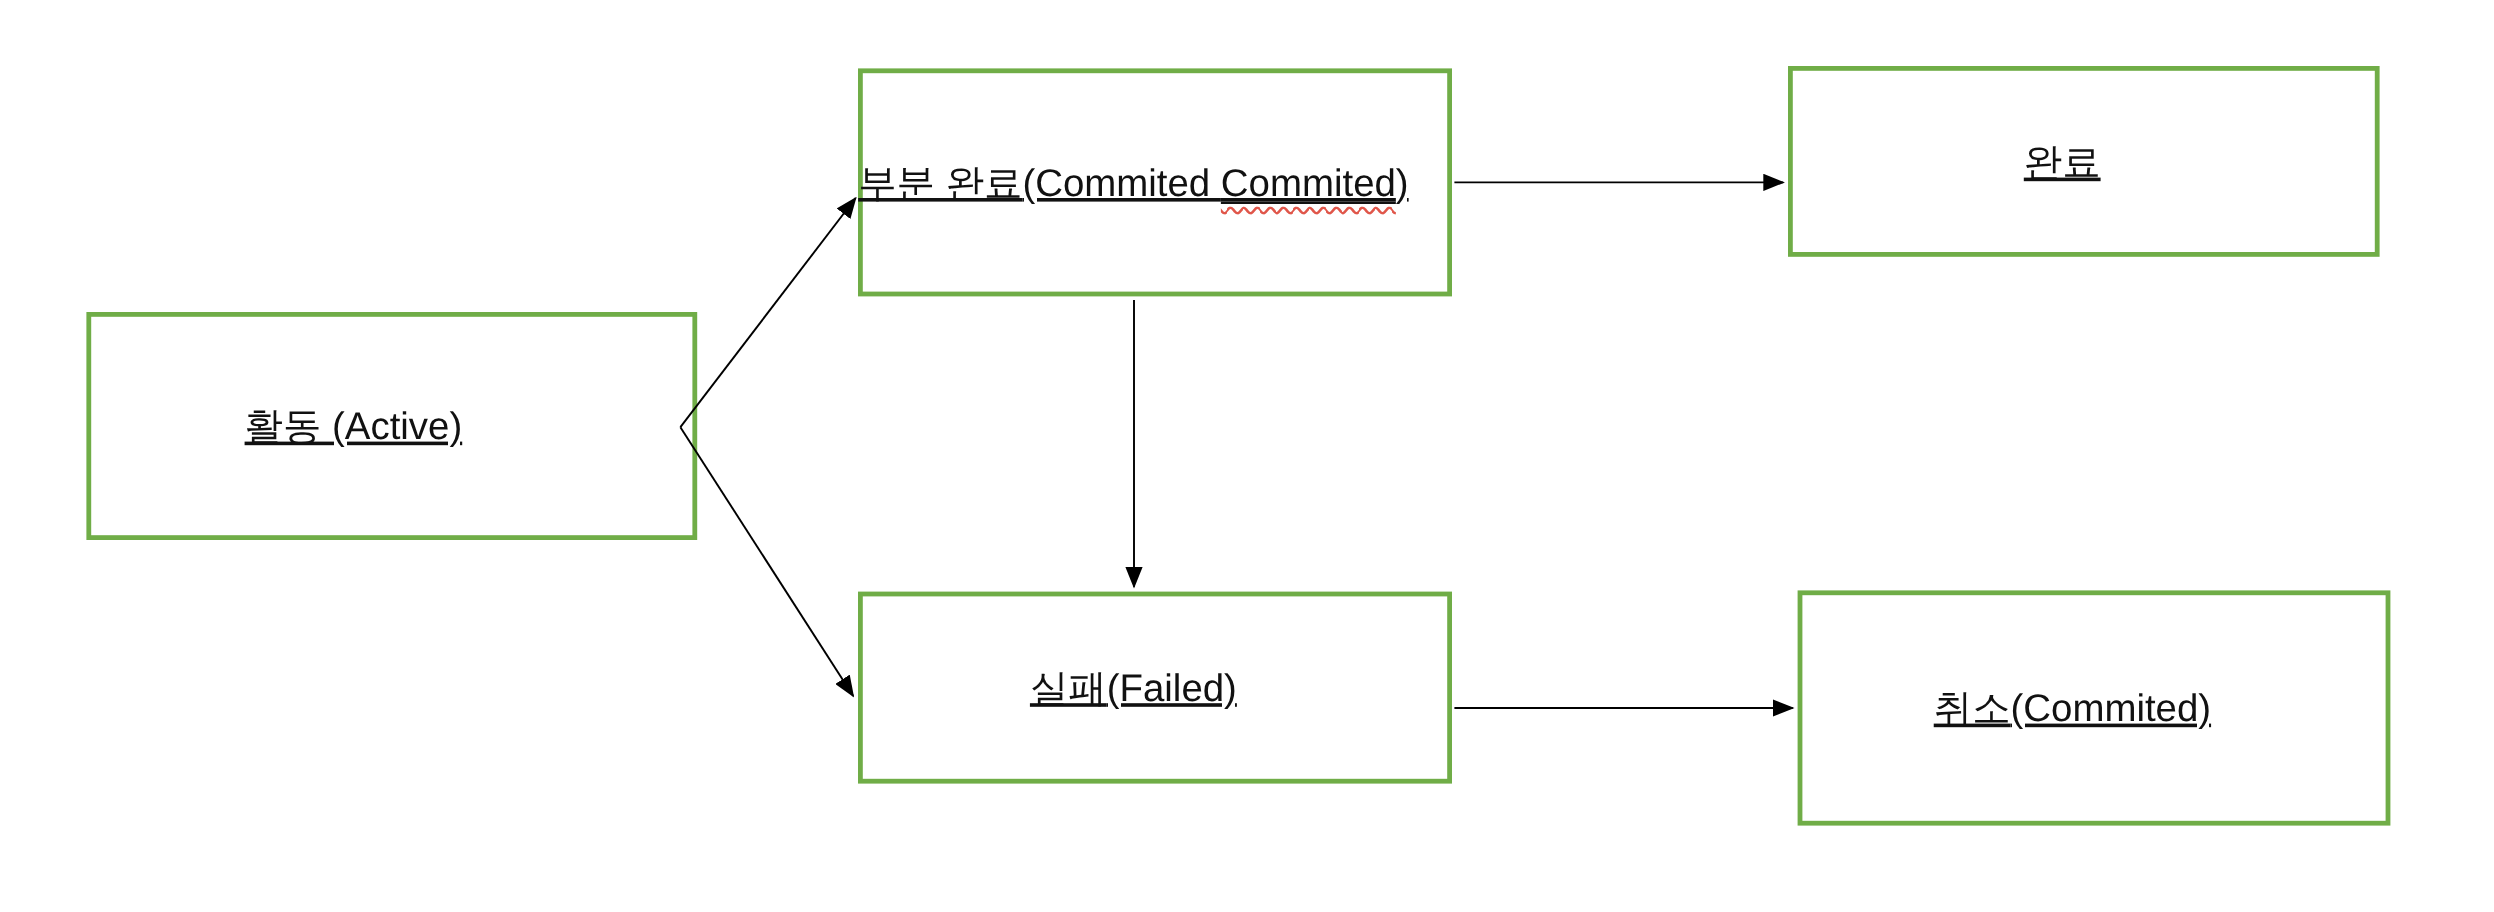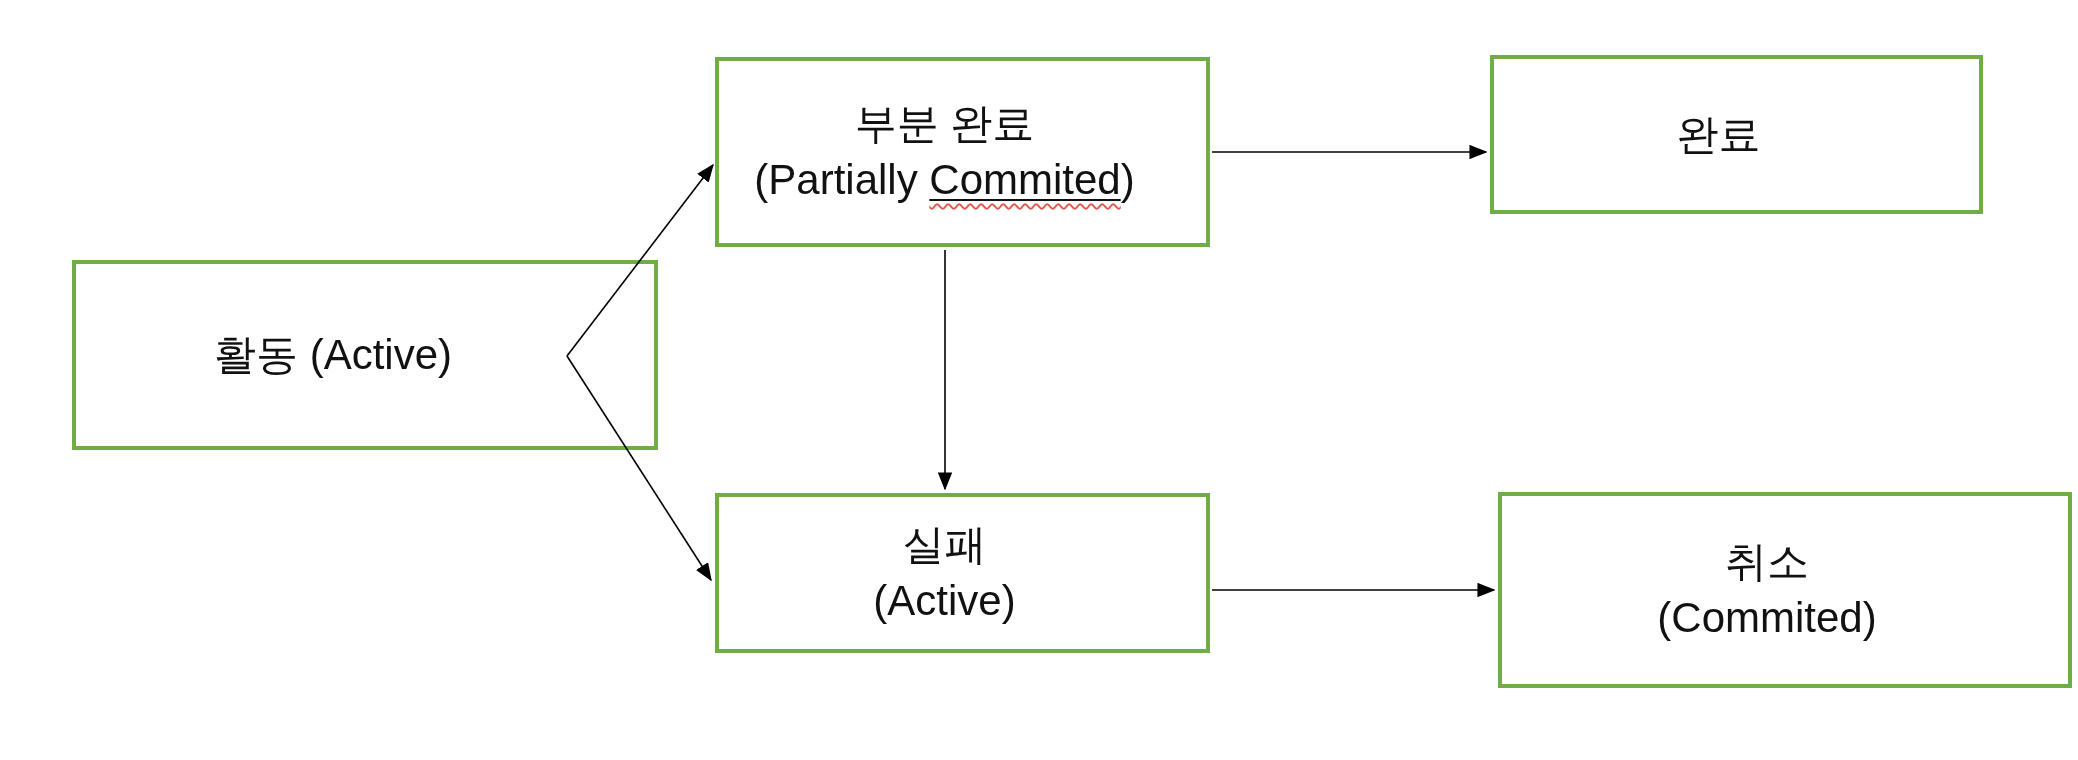--- a/index.html
+++ b/index.html
@@ -22,35 +22,36 @@
     position: absolute;
     box-sizing: border-box;
     border: 4px solid #70ad47;
     background: #ffffff;
     display: flex;
     align-items: center;
     justify-content: center;
   }
   .label {
     display: flex;
-    flex-direction: column;
+    flex-direction: row;
     align-items: center;
     justify-content: center;
-    font-size: 42px;
+    font-size: 32px;
     line-height: 56px;
     text-align: center;
     white-space: nowrap;
     transform: translateX(-18px);
+    text-decoration: underline;
   }
   .label.shift-lg { transform: translateX(-32px); }
-  .node-active             { left: 72px;   top: 260px; width: 586px; height: 190px; }
+  .node-active             { left: 72px;   top: 260px; width: 509px; height: 190px; }
   .node-partially-committed{ left: 715px;  top: 57px;  width: 495px; height: 190px; }
   .node-committed          { left: 1490px; top: 55px;  width: 493px; height: 159px; }
   .node-failed             { left: 715px;  top: 493px; width: 495px; height: 160px; }
-  .node-aborted            { left: 1498px; top: 492px; width: 574px; height: 196px; }
+  .node-aborted            { left: 1498px; top: 492px; width: 494px; height: 196px; }
   .ul-straight {
     text-decoration-line: underline;
     text-decoration-style: solid;
     text-decoration-color: #111111;
     text-decoration-thickness: 2px;
     text-underline-offset: 5px;
   }
   .ul-wavy {
     text-decoration-line: underline;
     text-decoration-style: wavy;
@@ -67,34 +68,34 @@
 
   <div class="node node-active">
     <div class="label shift-lg">
       <span class="line">활동 (Active)</span>
     </div>
   </div>
 
   <div class="node node-partially-committed">
     <div class="label">
       <span class="line">부분 완료</span>
-      <span class="line"><span>(Partially </span><span class="ul-straight"><span class="ul-wavy">Commited</span></span><span>)</span></span>
+      <span class="line"><span>(Commited </span><span class="ul-straight"><span class="ul-wavy">Commited</span></span><span>)</span></span>
     </div>
   </div>
 
   <div class="node node-committed">
     <div class="label">
       <span class="line">완료</span>
     </div>
   </div>
 
   <div class="node node-failed">
     <div class="label">
       <span class="line">실패</span>
-      <span class="line">(Active)</span>
+      <span class="line">(Failed)</span>
     </div>
   </div>
 
   <div class="node node-aborted">
     <div class="label">
       <span class="line">취소</span>
       <span class="line">(Commited)</span>
     </div>
   </div>
 

